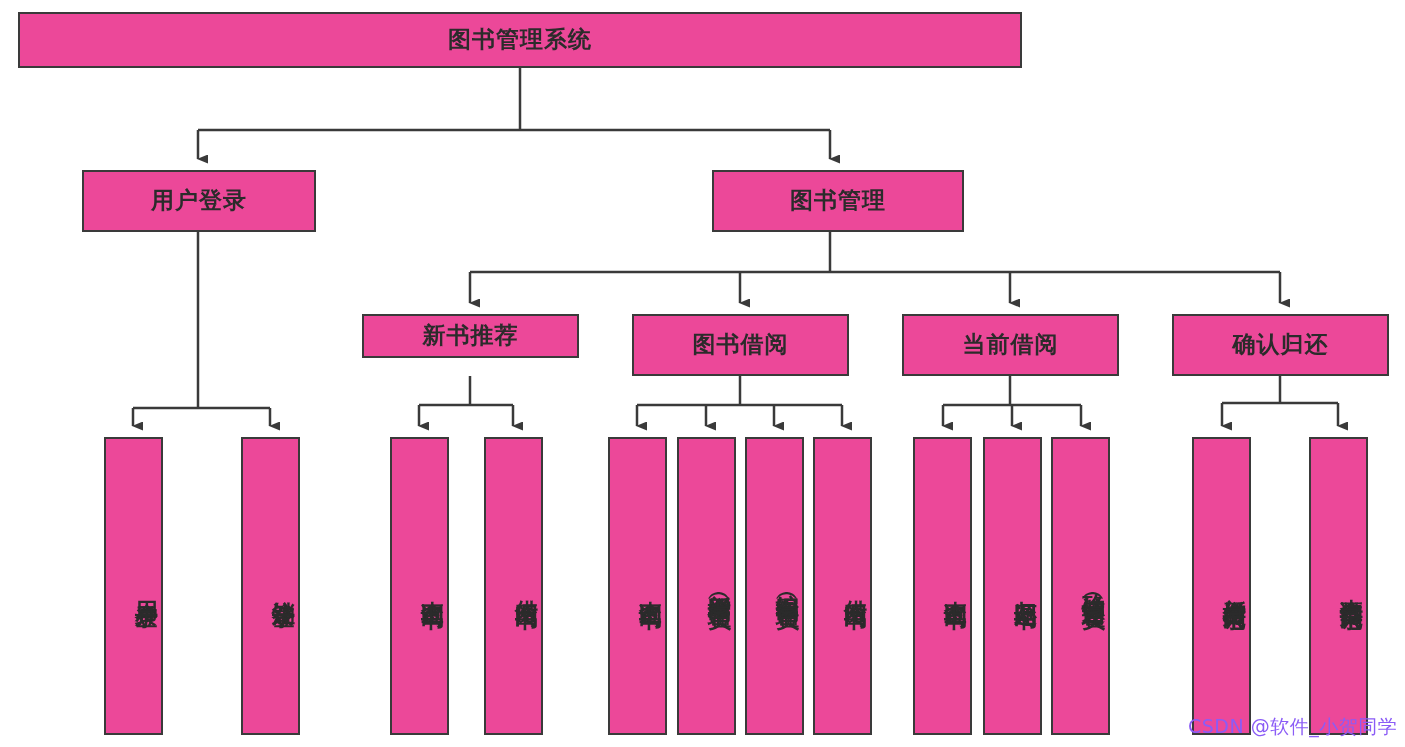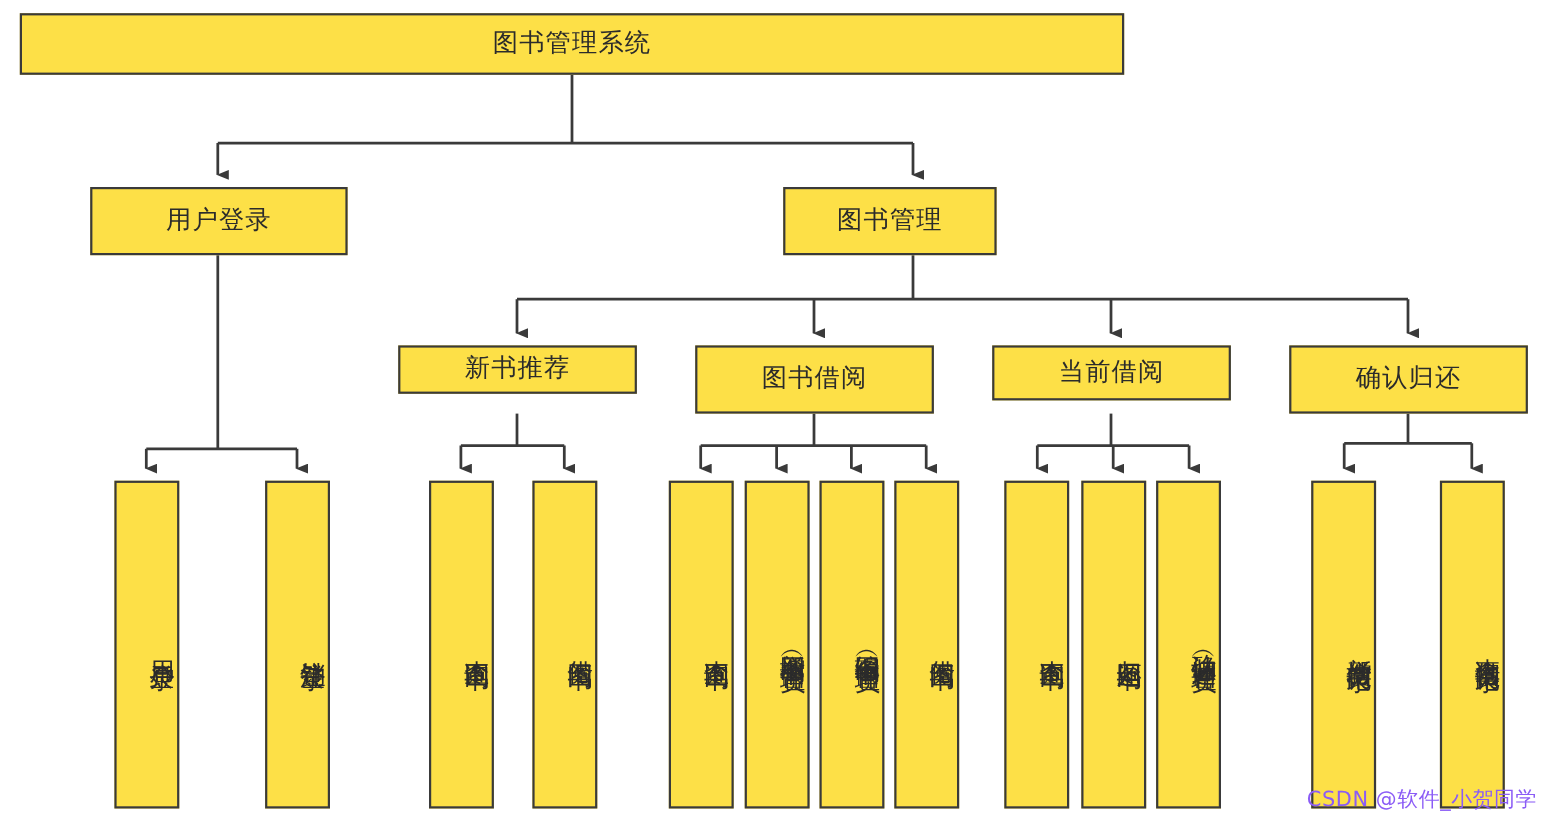--- a/index.html
+++ b/index.html
@@ -22,26 +22,27 @@
     position: absolute;
     left: 0;
     top: 0;
     width: 1405px;
     height: 747px;
     pointer-events: none;
   }
   .node {
     position: absolute;
     box-sizing: border-box;
-    background: #fde047;
+    background: #ec4899;
     border: 2px solid #3a3a3a;
     display: flex;
     align-items: center;
     justify-content: center;
     color: #2b2b2b;
+    font-weight: bold;
   }
   .node-h {
     font-size: 23px;
     letter-spacing: 1px;
     line-height: 1.2;
     white-space: nowrap;
   }
   .node-root {
     font-size: 23px;
     letter-spacing: 1px;
@@ -127,33 +128,33 @@
   </svg>
 
   <div class="node node-h node-root" style="left:18px; top:12px; width:1004px; height:56px;">
     <span>图书管理系统</span>
   </div>
 
   <div class="node node-h" style="left:82px; top:170px; width:234px; height:62px;">
     <span>用户登录</span>
   </div>
 
-  <div class="node node-h" style="left:712px; top:170px; width:194px; height:62px;justify-content:center;">
+  <div class="node node-h" style="left:712px; top:170px; width:252px; height:62px;justify-content:center;">
     <span>图书管理</span>
   </div>
 
   <div class="node node-h" style="left:362px; top:314px; width:217px; height:44px;">
     <span>新书推荐</span>
   </div>
 
   <div class="node node-h" style="left:632px; top:314px; width:217px; height:62px;">
     <span>图书借阅</span>
   </div>
 
-  <div class="node node-h" style="left:902px; top:314px; width:217px; height:50px;">
+  <div class="node node-h" style="left:902px; top:314px; width:217px; height:62px;">
     <span>当前借阅</span>
   </div>
 
   <div class="node node-h" style="left:1172px; top:314px; width:217px; height:62px;">
     <span>确认归还</span>
   </div>
 
   <div class="node node-v" style="left:104px; top:437px; width:59px; height:298px;">
     <span>用户登录</span>
   </div>

